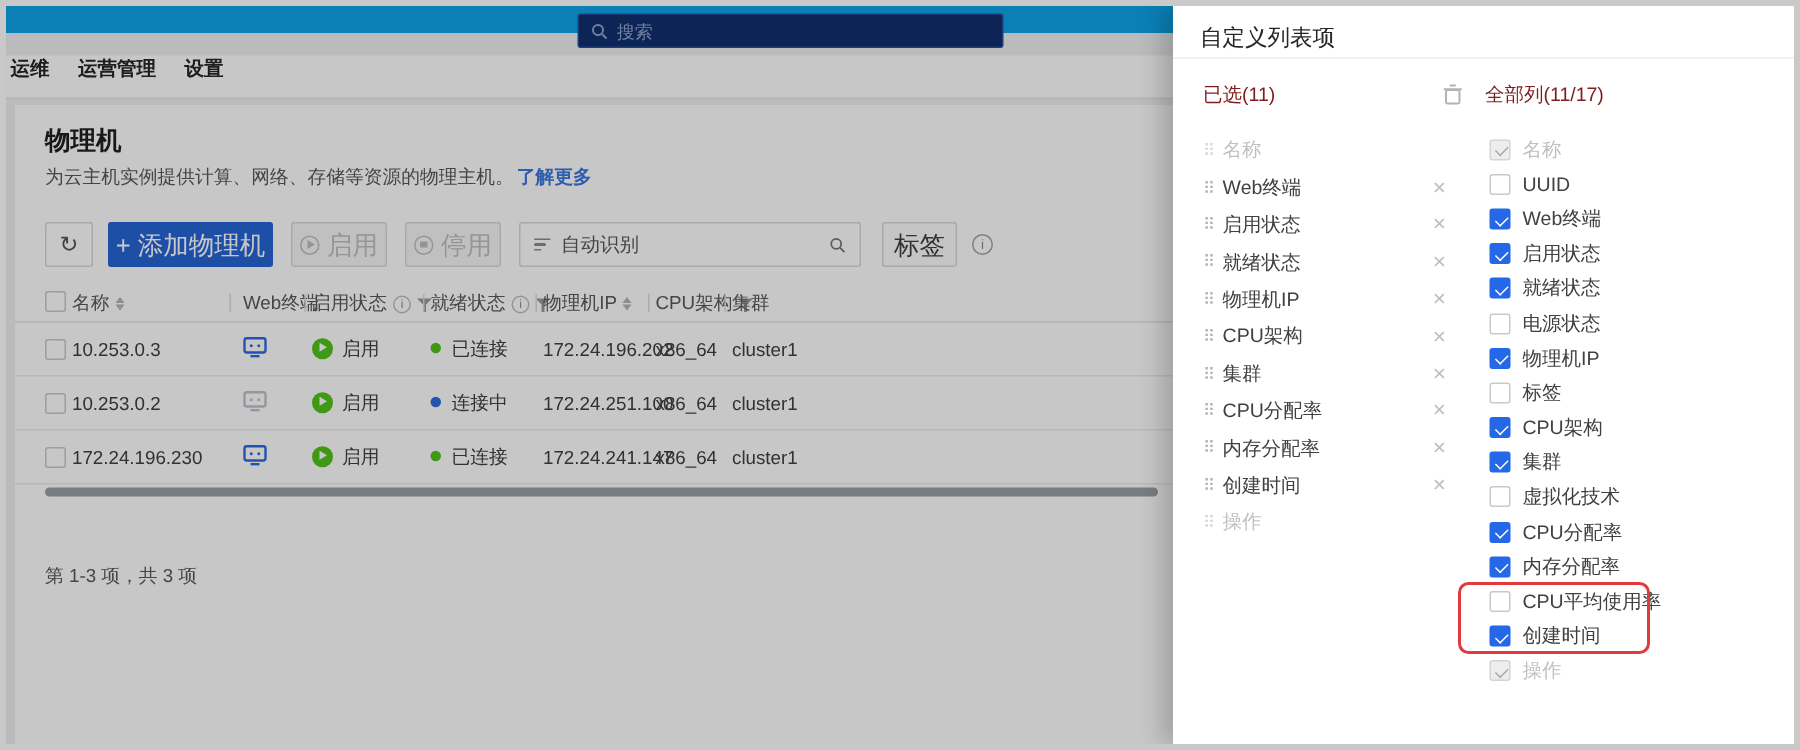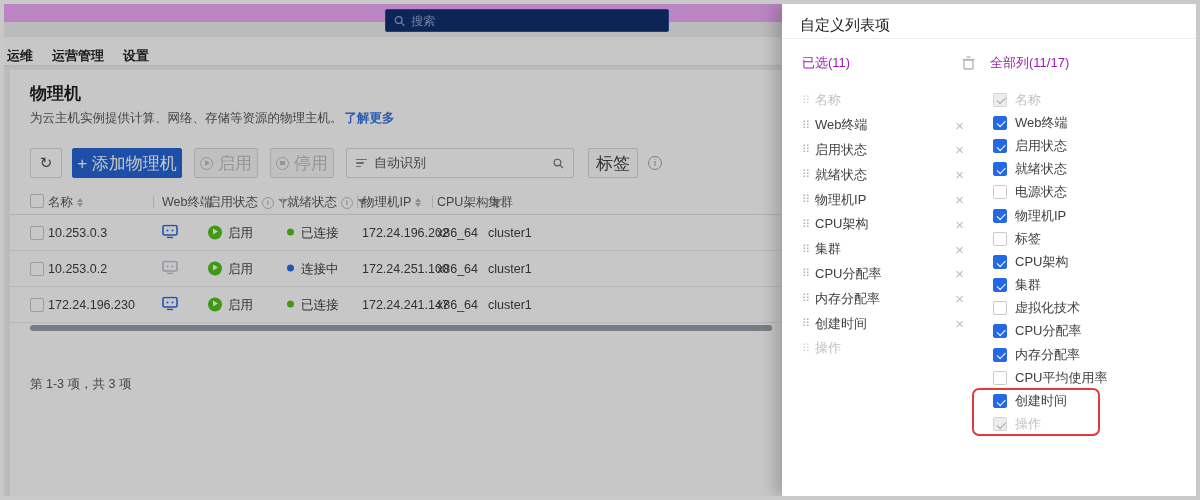--- a/index.html
+++ b/index.html
@@ -1,30 +1,30 @@
 <!DOCTYPE html>
 <html><head>
 <meta charset="utf-8">
 <style>
   * { margin:0; padding:0; box-sizing:border-box; }
   body { font-family:"Liberation Sans","DejaVu Sans",sans-serif; font-size:13px; color:#262626; }
   .screen { position:relative; width:1200px; height:500px; background:#c9c9c9; overflow:hidden; }
   .app { position:absolute; left:4px; top:4px; right:4px; bottom:4px; background:#eef0f3; overflow:hidden; }
 
   
-  .topbar { position:absolute; left:0; top:0; width:786px; height:18px; background:#f0abfc; }
+  .topbar { position:absolute; left:0; top:0; width:786px; height:18px; background:#0ea5e9; }
   .nav-search { position:absolute; left:381px; top:5px; width:284px; height:23px; background:#11306f;
     border:1px solid #28509e; border-radius:2px; display:flex; align-items:center; padding:0 8px; gap:6px; }
   .nav-search input { background:transparent; border:none; outline:none; color:#c6d2ee; font-size:12px; width:100%;
     font-family:inherit; }
   .nav-search input::placeholder { color:#8fa3cd; }
 
   
   .menubar { position:absolute; left:0; top:33px; width:786px; height:29px; background:#ffffff;
-    display:flex; align-items:flex-end; gap:19px; padding-left:3px; overflow:hidden; border-bottom:1px solid #e6e6e6; }
+    display:flex; align-items:flex-start; gap:19px; padding-left:3px; overflow:hidden; border-bottom:1px solid #e6e6e6; }
   .menubar .mitem { color:#262626; font-weight:bold; font-size:13px; cursor:pointer; white-space:nowrap; }
 
   
   .card { position:absolute; left:6px; top:66px; right:0; bottom:0; background:#ffffff; }
   .page-title { position:absolute; left:20px; top:12px; font-size:17px; font-weight:bold; color:#1f1f1f; }
   .page-desc { position:absolute; left:20px; top:40px; font-size:12.5px; color:#595959; }
   .page-desc a { color:#3b78e0; font-weight:bold; text-decoration:none; margin-left:2px; }
 
   
   .toolbar { position:absolute; left:20px; top:78px; right:16px; height:30px; display:flex; align-items:center; }
@@ -79,21 +79,21 @@
   .pagefoot { position:absolute; left:20px; top:270px; font-size:12.5px; color:#595959;margin-top:36px; }
 
   
   .dim { position:absolute; left:0; top:0; width:778px; height:100%; background:rgba(0,0,0,0.22); z-index:5; }
 
   
   .drawer { position:absolute; top:0; bottom:0; left:778px; width:414px; background:#fff; z-index:10;
     box-shadow:-8px 0 14px rgba(0,0,0,0.18); }
   .drawer-title { position:absolute; left:18px; top:12px; font-size:15px; color:#262626; }
   .drawer-div { position:absolute; left:0; right:0; top:34px; height:1px; background:#ededed; }
-  .col-head { position:absolute; top:50px; font-size:13px; color:#a21caf; }
+  .col-head { position:absolute; top:50px; font-size:13px; color:#7f1d1d; }
   .trash { position:absolute; left:180px; top:52px; cursor:pointer; }
   .sel-list { position:absolute; left:20px; top:84px; width:162px; }
   .selrow { display:flex; align-items:center; height:24.8px; }
   .drag { color:#b3b3b3; font-size:11px; margin-right:7px; letter-spacing:-2px; cursor:grab; }
   .selrow.dis .drag { color:#d6d6d6; }
   .sellabel { flex:1; color:#404040; }
   .selrow.dis .sellabel { color:#c0c0c0; }
   .xclose { color:#bfbfbf; font-size:15px; cursor:pointer; line-height:1; }
   .all-list { position:absolute; left:211px; top:84px; width:185px; }
   .chkrow { display:flex; align-items:center; height:23.2px; gap:8px; cursor:pointer; }
@@ -334,20 +334,24 @@
           <span class="sellabel">操作</span>
         </div>
       </div>
 
       <div class="all-list">
         <label class="chkrow dim-label">
           <span class="chk dis"></span>
           <span class="chklabel">名称</span>
         </label>
         <label class="chkrow">
+          <span class="chk off"></span>
+          <span class="chklabel">UUID</span>
+        </label>
+        <label class="chkrow">
           <span class="chk on"></span>
           <span class="chklabel">Web终端</span>
         </label>
         <label class="chkrow">
           <span class="chk on"></span>
           <span class="chklabel">启用状态</span>
         </label>
         <label class="chkrow">
           <span class="chk on"></span>
           <span class="chklabel">就绪状态</span>

